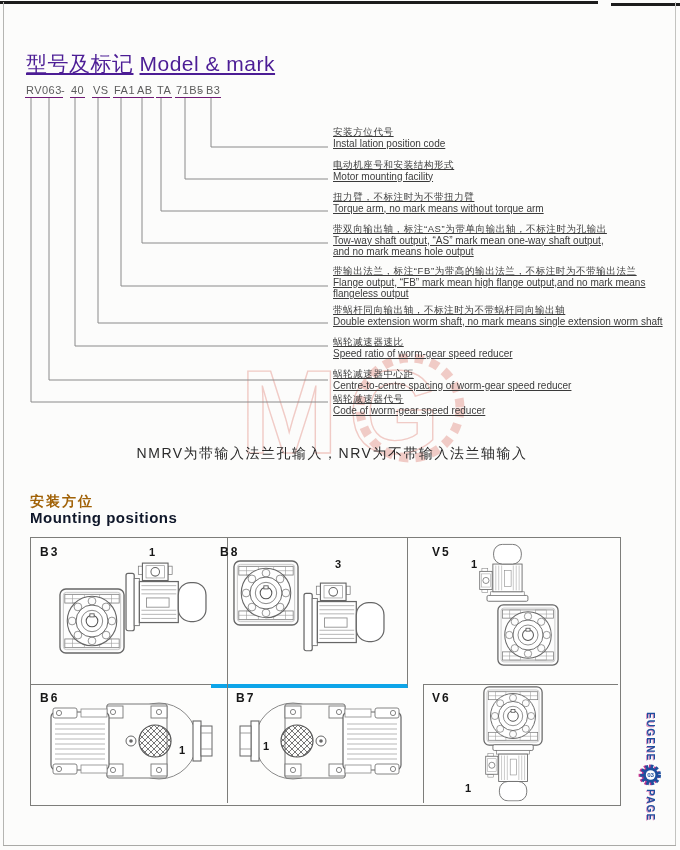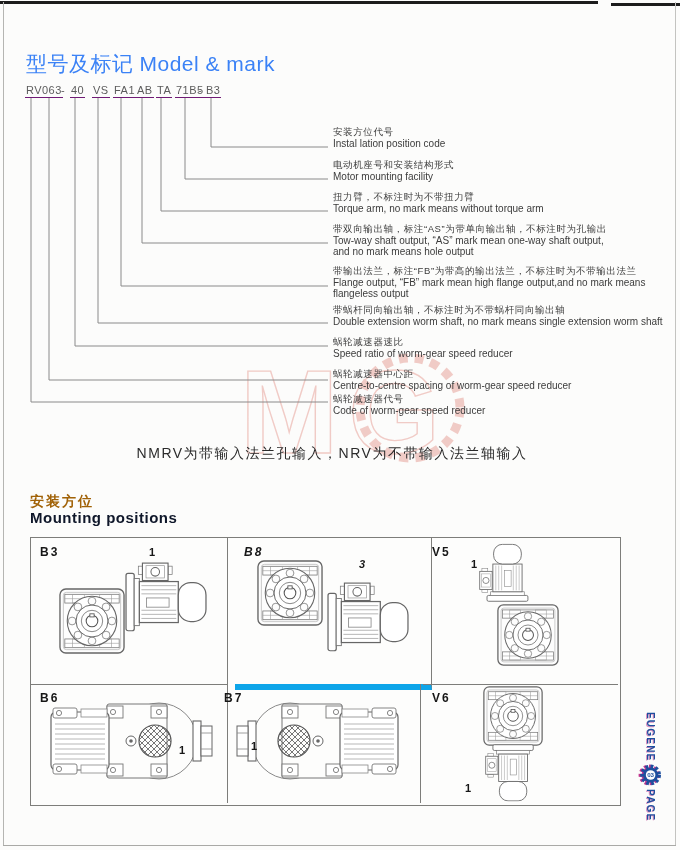--- a/index.html
+++ b/index.html
@@ -6,47 +6,47 @@
   .page{position:relative;width:680px;height:850px;background:#fcfcfb;overflow:hidden;
         font-family:"Liberation Sans","DejaVu Sans",sans-serif;color:#3a3a3a;}
   .abs{position:absolute;}
   
   .topline1{left:0;top:1px;width:598px;height:3px;background:#1c1c1c;}
   .topline2{left:611px;top:3px;width:69px;height:3px;background:#1c1c1c;}
   .borderL{left:3px;top:2px;width:1px;height:844px;background:#b5b5b2;}
   .borderR{left:675px;top:2px;width:1px;height:844px;background:#c3c3c0;}
   .borderB{left:3px;top:845px;width:673px;height:1px;background:#a9a9a6;}
   
-  .title{left:26px;top:50px;font-size:21px;color:#3b82f6;letter-spacing:0.5px;}
+  .title{left:26px;top:50px;font-size:21px;color:#4c1d95;letter-spacing:0.5px;text-decoration:underline;}
   .title .en{margin-left:6px;}
   
   .tok{position:absolute;top:84px;font-size:11px;color:#5c5c5c;letter-spacing:0.5px;}
   .tok.u{border-bottom:1px solid #701a75;padding:0 1px 0.5px 1px;}
   
   .connectors{left:0;top:0;pointer-events:none;}
   
-  .ann{position:absolute;left:333px;width:330px;}
+  .ann{position:absolute;left:333px;width:330px;text-decoration:underline;}
   .ann .cn{font-size:9.5px;line-height:11.5px;color:#3c3c3c;letter-spacing:0.6px;display:block;}
   .ann .en{font-size:10px;line-height:11.5px;color:#3c3c3c;display:block;}
   
   .wm{left:196px;top:350px;opacity:0.55;pointer-events:none;margin-left:36px;}
   
   .note-cn{left:0;top:445px;width:664px;text-align:center;font-size:14px;letter-spacing:1.5px;color:#2b2b2b;}
   .note-en{left:0;top:465px;width:664px;text-align:center;font-size:14.5px;color:#222;}
   
   .mh-cn{left:30px;top:493px;font-size:14px;font-weight:bold;color:#a16207;letter-spacing:2px;}
   .mh-en{left:30px;top:509px;font-size:15px;font-weight:bold;color:#0f172a;letter-spacing:0.5px;}
   
   .mtable{left:30px;top:537px;width:589px;height:267px;border:1px solid #7d7d7a;background:#fdfdfc;}
   .cell{position:absolute;}
   .cell.c0{left:0;top:0;width:196px;height:146px;border-right:1px solid #7d7d7a;border-bottom:1px solid #7d7d7a;}
-  .cell.c1{left:204px;top:0;width:196px;height:146px;border-right:1px solid #7d7d7a;border-bottom:6px solid #0ea5e9;font-style:italic;}
+  .cell.c1{left:180px;top:0;width:196px;height:146px;border-right:1px solid #7d7d7a;border-bottom:4px solid #0ea5e9;}
   .cell.c2{left:392px;top:0;width:195px;height:146px;border-bottom:1px solid #7d7d7a;}
   .cell.c3{left:0;top:146px;width:196px;height:119px;border-right:1px solid #7d7d7a;}
-  .cell.c4{left:184px;top:146px;width:196px;height:119px;border-right:1px solid #7d7d7a;padding-left:9px;}
+  .cell.c4{left:196px;top:146px;width:196px;height:119px;border-right:1px solid #7d7d7a;}
   .cell.c5{left:392px;top:146px;width:195px;height:119px;}
   .cellcode{position:absolute;left:9px;top:7px;font-size:12px;font-weight:bold;color:#171717;letter-spacing:2px;}
   .marker{position:absolute;font-size:11px;font-weight:bold;color:#171717;}
   
   .logo{left:636px;top:712px;width:28px;display:flex;flex-direction:column;align-items:center;gap:2px;}
   .logo .word{writing-mode:vertical-rl;font-size:10px;font-weight:bold;letter-spacing:1.2px;
               color:#1e4f9e;text-shadow:0.8px 0.3px 0 rgba(192,54,143,0.55);}
   svg{display:block;}
 </style>
 </head>

